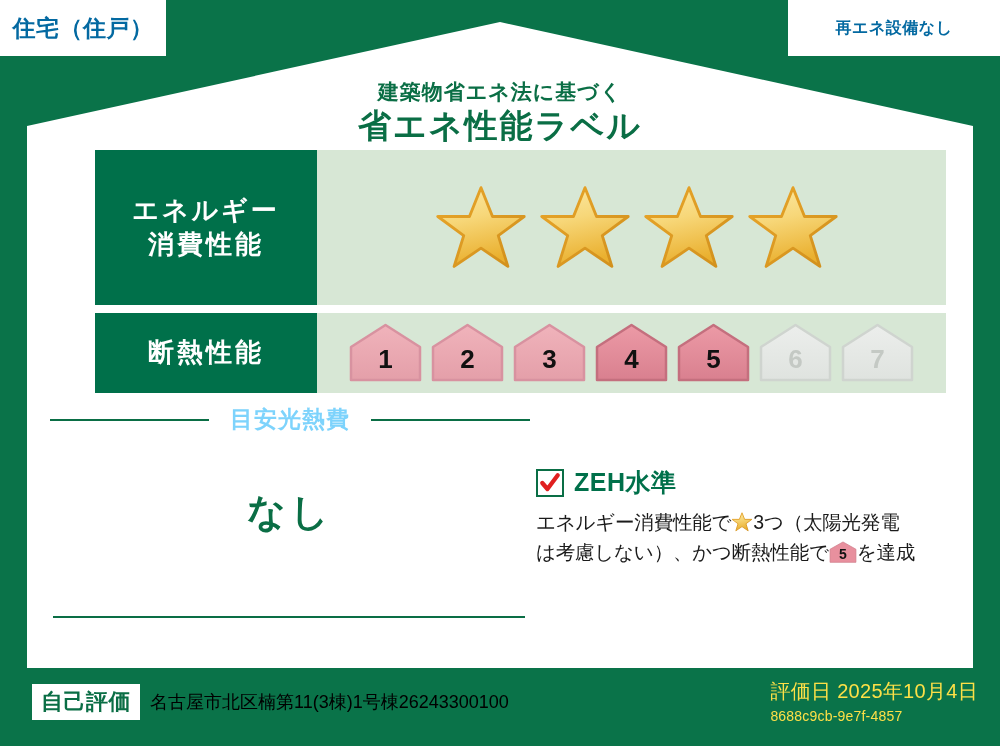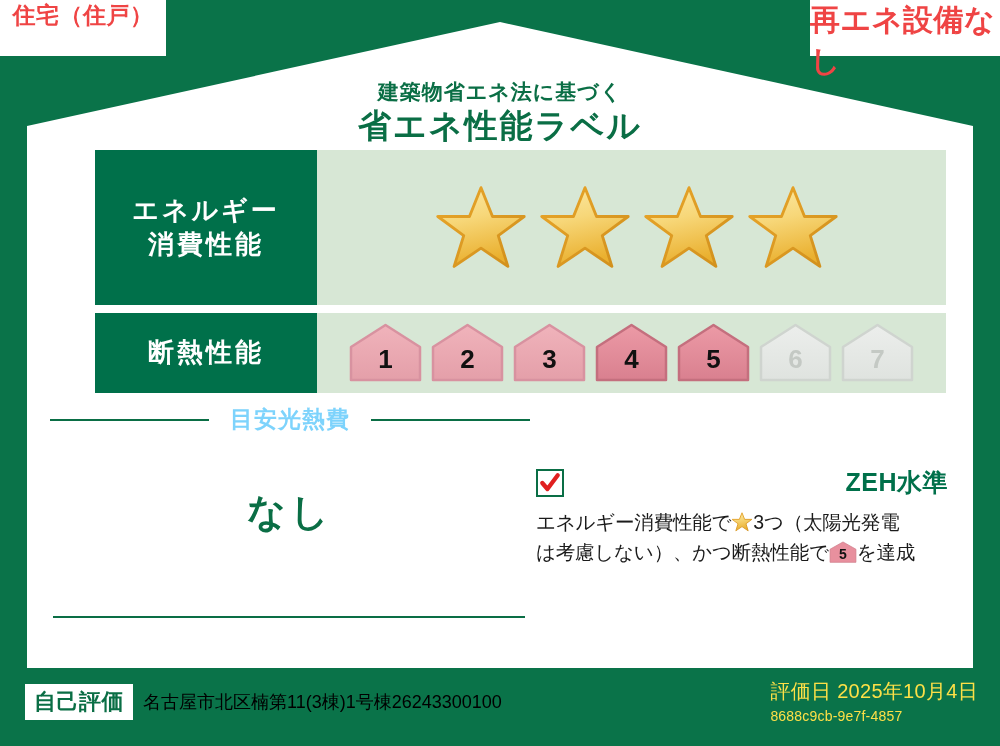--- a/index.html
+++ b/index.html
@@ -25,39 +25,40 @@
     left: 0;
     top: 0;
     width: 1000px;
     height: 746px;
   }
 
   
   .corner-badge {
     position: absolute;
     background: #ffffff;
-    color: #ef4444;
-    font-weight: bold;
-    display: flex;
+    color: #0369a1;
+    font-weight: bold;
+    display: flex;
+    align-items: center;
     justify-content: center;
     letter-spacing: 0.5px;
   }
   #badge-left {
     left: 0;
     top: 0;
     width: 166px;
     height: 56px;
     font-size: 23px;
   }
   #badge-right {
     right: 0;
     top: 0;
-    width: 190px;
+    width: 212px;
     height: 56px;
-    font-size: 30px;
+    font-size: 16px;
   }
 
   
   #title-block {
     position: absolute;
     left: 0;
     top: 60px;
     width: 1000px;
     text-align: center;
     color: #0a6e45;
@@ -207,21 +208,20 @@
   #zeh-block {
     position: absolute;
     left: 536px;
     top: 466px;
     width: 412px;
   }
   #zeh-head {
     display: flex;
     align-items: center;
     gap: 10px;
-    justify-content: space-between;
   }
   #zeh-check {
     width: 28px;
     height: 28px;
     border: 2px solid #0a6e45;
     background: #ffffff;
     box-sizing: border-box;
     position: relative;
     flex: none;
   }
@@ -270,21 +270,21 @@
   
   #footer {
     position: absolute;
     left: 0;
     bottom: 0;
     width: 1000px;
     height: 78px;
   }
   #footer-left {
     position: absolute;
-    left: 25px;
+    left: 32px;
     top: 16px;
     display: flex;
     align-items: center;
     gap: 10px;
   }
   #self-eval-badge {
     background: #ffffff;
     color: #0a6e45;
     font-size: 22px;
     font-weight: bold;

